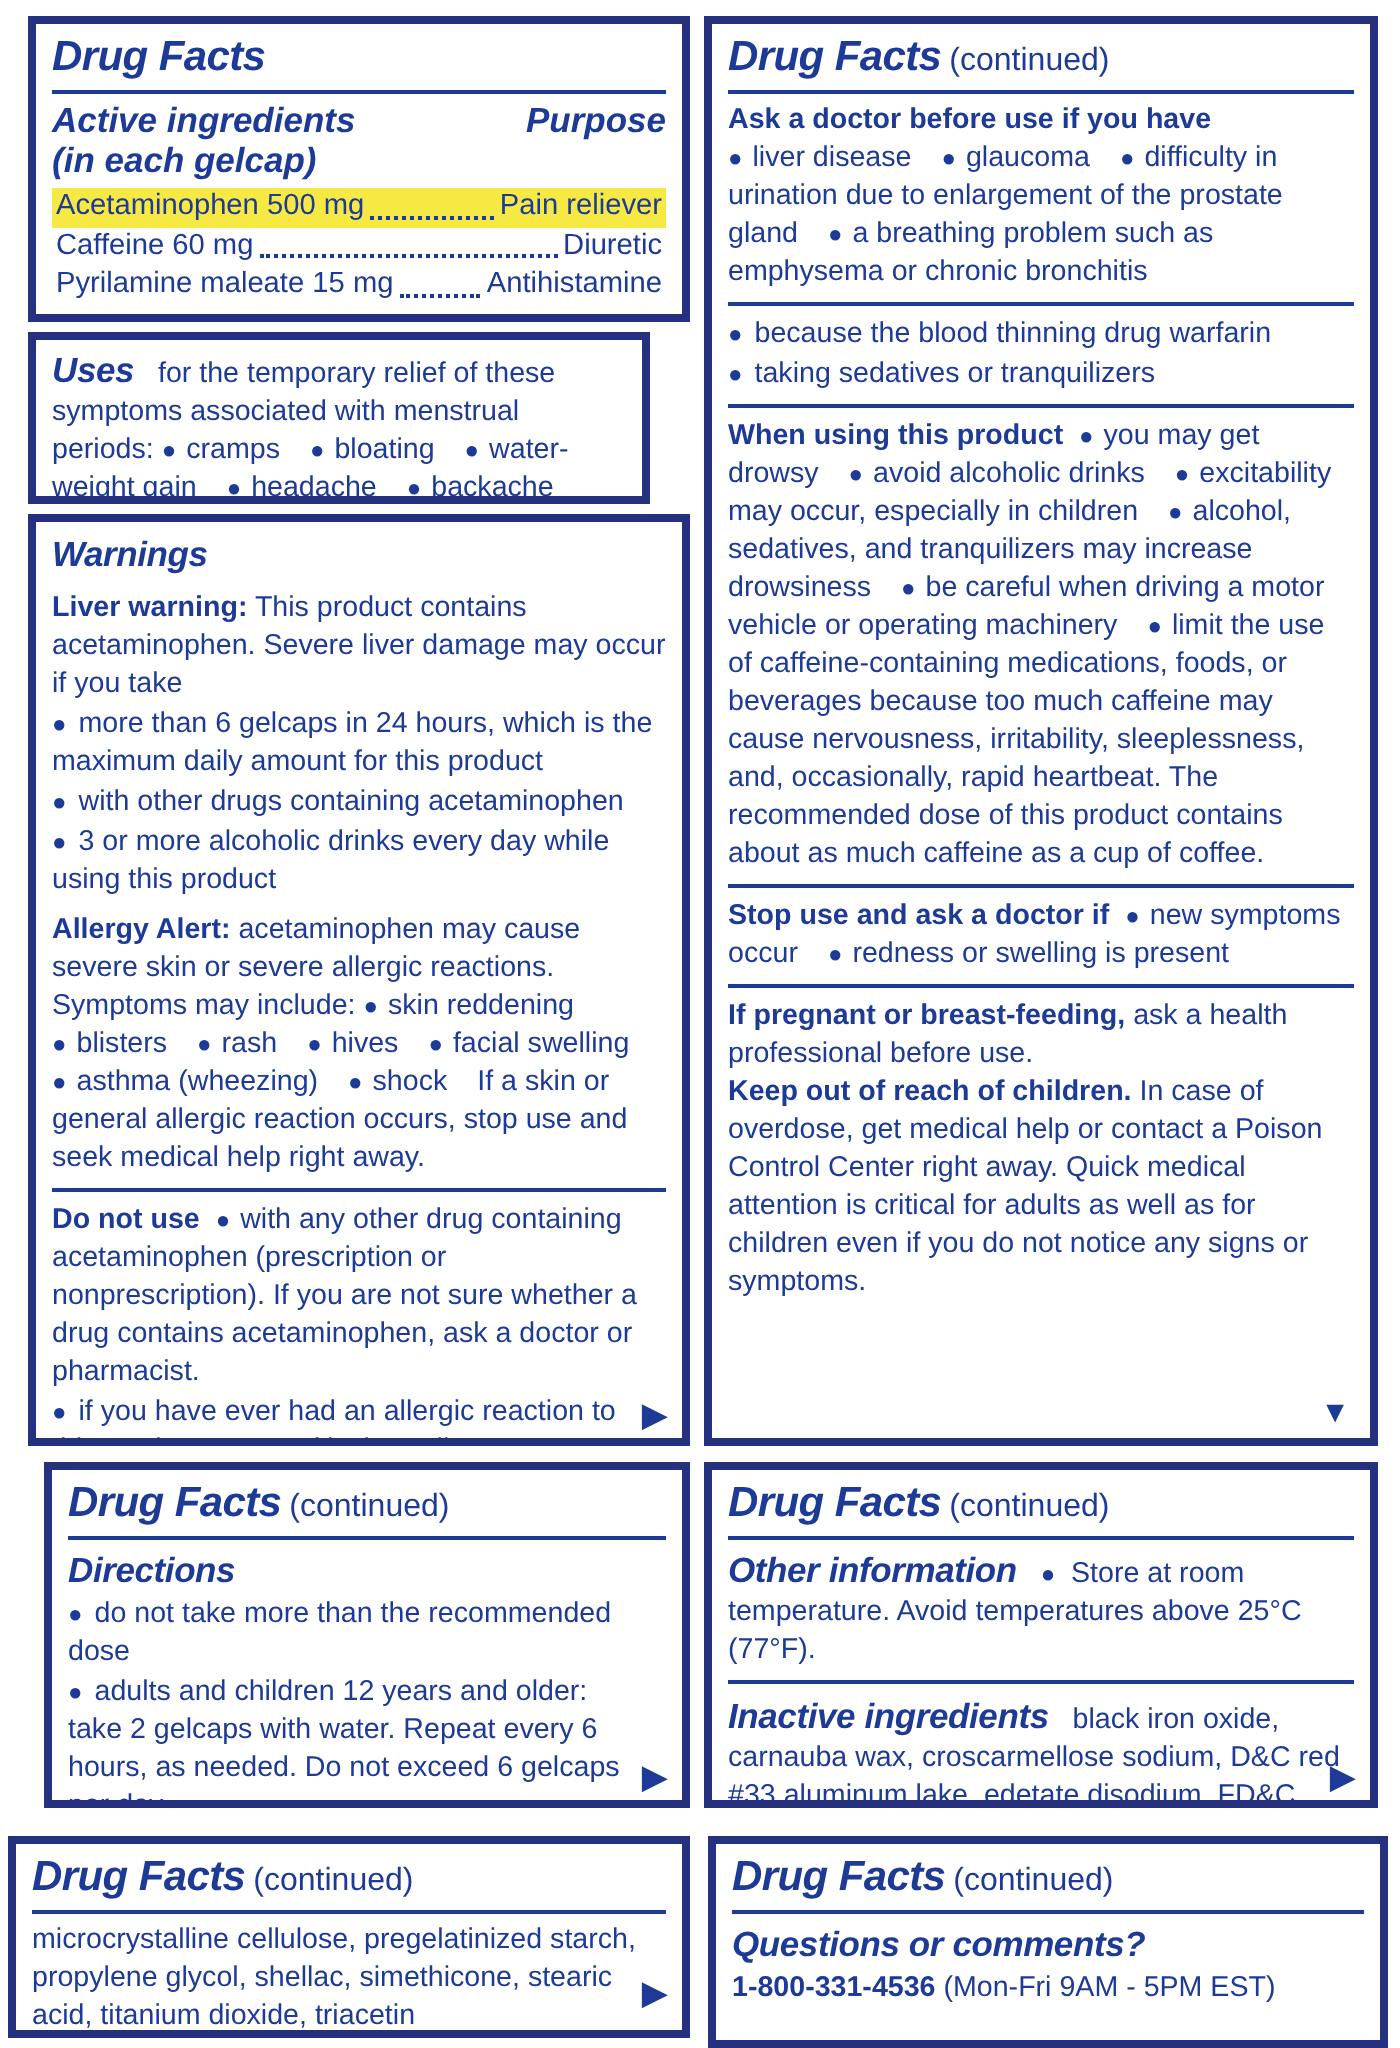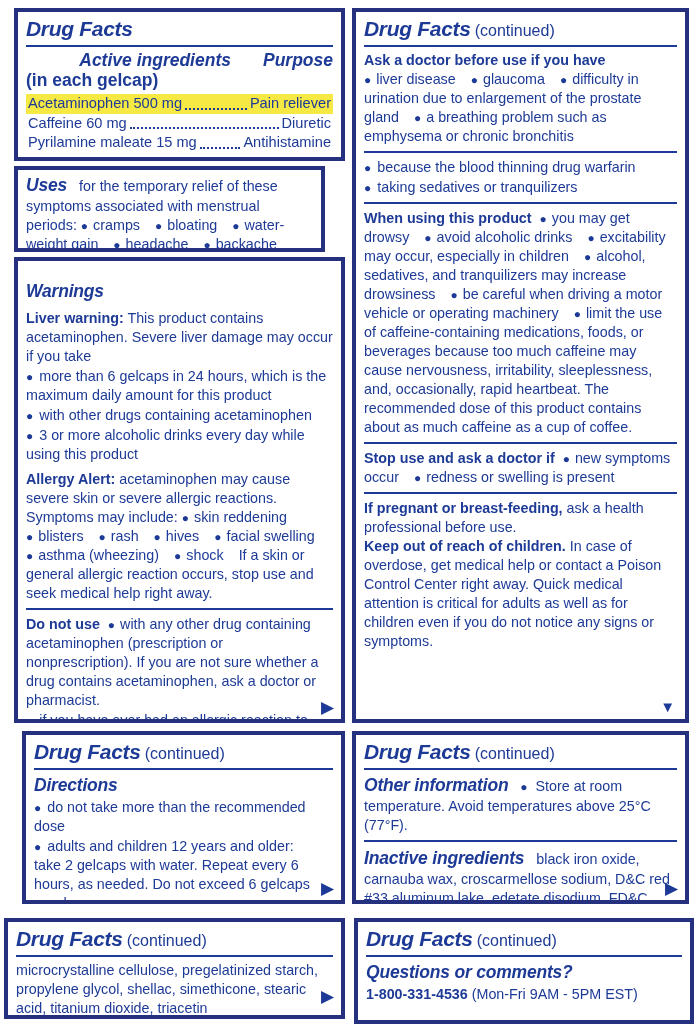--- a/index.html
+++ b/index.html
@@ -26,23 +26,23 @@
   .dot { font-size:12px; }
   .ib { margin-right:11px; }
   .ib .dot { margin-right:5px; }
   .bb { margin-top:1px; }
   .bb .dot { margin-right:6px; }
   .para { margin-top:3px; }
   .wsec { margin-top:6px; }
   .arrow { position:absolute; right:7px; bottom:3px; font-size:17px; line-height:1; }
   .arrow-down { position:absolute; right:10px; bottom:5px; font-size:15px; line-height:1; }
   
-  .ing-head { display:flex; justify-content:flex-end; font-weight:bold; font-style:italic;
+  .ing-head { display:flex; justify-content:space-between; font-weight:bold; font-style:italic;
               font-size:17.5px; line-height:1.12; margin-top:3px;gap:32px; }
-  .ing-sub  { font-weight:bold; font-size:17.5px; line-height:1.12; margin-bottom:4px; }
+  .ing-sub  { font-weight:bold; font-style:italic; font-size:17.5px; line-height:1.12; margin-bottom:4px; }
   .ing-row { display:flex; align-items:flex-end; font-size:14.6px; line-height:1.35; padding:0 2px; }
   .ing-row .leader { flex:1; border-bottom:2px dotted var(--navy); margin:0 3px 4px; min-width:10px; }
   .hl { background:var(--hl); }
   
   #panel-active     { left:14px;  top:8px;   width:331px; height:153px; }
   #panel-uses       { left:14px;  top:166px; width:311px; height:86px;  }
   #panel-warnings   { left:14px;  top:257px; width:331px; height:466px; }
   #panel-cont-right { left:352px; top:8px;   width:337px; height:715px; }
   #panel-directions { left:22px;  top:731px; width:323px; height:173px; }
   #panel-otherinfo  { left:352px; top:731px; width:337px; height:173px; }
@@ -91,21 +91,21 @@
     <div class="para" style="margin-top:1px;">
       <span class="h2">Uses</span>&nbsp;&nbsp;
       <span>for the temporary relief of these symptoms associated with menstrual periods:</span>
       <span>
         
       <span class="ib"><span class="dot">●</span><span>cramps</span></span> <span class="ib"><span class="dot">●</span><span>bloating</span></span> <span class="ib"><span class="dot">●</span><span>water-weight gain</span></span> <span class="ib"><span class="dot">●</span><span>headache</span></span> <span class="ib"><span class="dot">●</span><span>backache</span></span> <span class="ib"><span class="dot">●</span><span>muscle aches</span></span>  </span>
     </div>
   </div>
 
   <div class="box" id="panel-warnings">
-    <div class="h2" style="margin-top:16px;">Warnings</div>
+    <div class="h2" style="margin-top:2px;">Warnings</div>
 
     <div class="wsec">
       <span class="b">Liver warning:</span>
       <span>This product contains acetaminophen. Severe liver damage may occur if you take</span>
       <div>
 
           <div class="bb"><span class="dot">●</span><span>more than 6 gelcaps in 24 hours, which is the maximum daily amount for this product</span></div>
 
           <div class="bb"><span class="dot">●</span><span>with other drugs containing acetaminophen</span></div>
 

